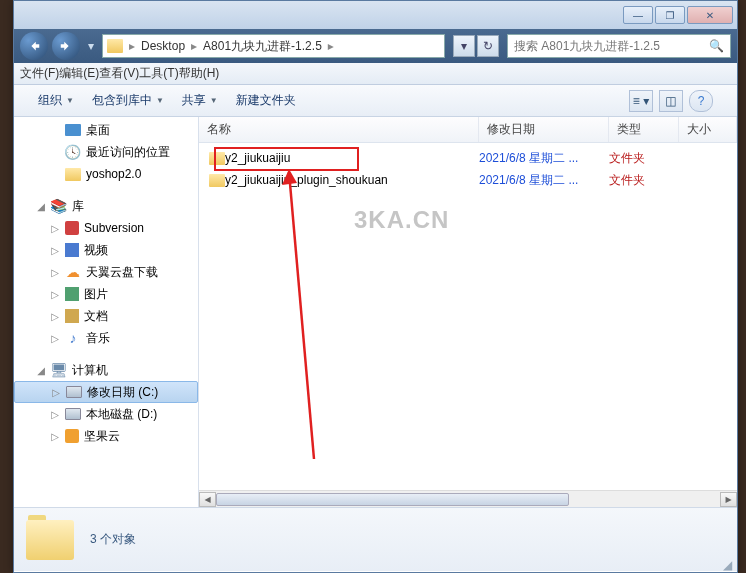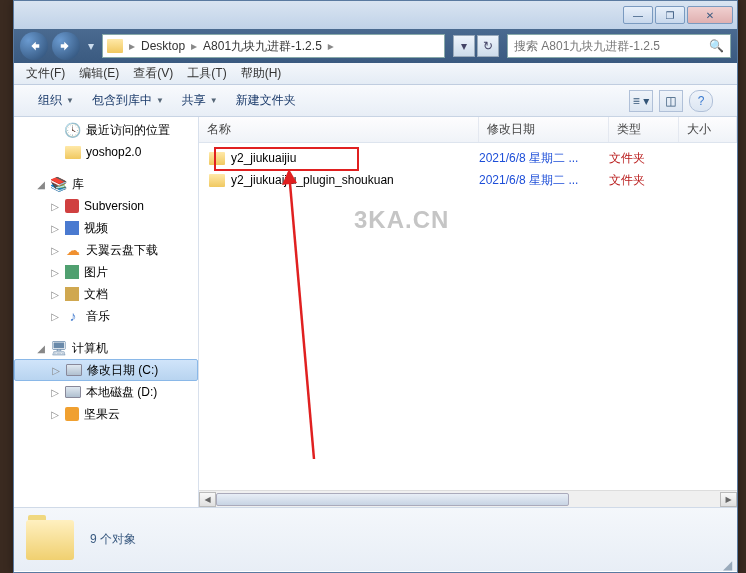--- a/index.html
+++ b/index.html
@@ -13,21 +13,21 @@
 .navbtn svg{width:14px;height:14px;fill:#fff}
 .navdrop{width:14px;height:28px;display:flex;align-items:center;justify-content:center;color:#cde}
 .addrbar{flex:1;height:24px;background:#fff;border:1px solid #8aa;display:flex;align-items:center;padding:0 4px;gap:6px}
 .addrbar .foldericon{width:16px;height:14px;background:linear-gradient(#ffe9a8,#f0c860);border-radius:1px}
 .addrbar .crumb{color:#333;cursor:pointer;white-space:nowrap}
 .addrbar .sep{color:#888}
 .ctrlset{display:flex;gap:2px;margin-left:4px}
 .ctrlmini{width:22px;height:22px;background:linear-gradient(#eef4fc,#cddceb);border:1px solid #9ab;display:flex;align-items:center;justify-content:center;cursor:pointer;color:#446}
 .searchbox{width:224px;height:24px;background:#fff;border:1px solid #8aa;display:flex;align-items:center;padding:0 6px;gap:2px;margin-left:4px}
 .searchbox input{border:0;outline:0;flex:1;color:#888;background:transparent}
-.menubar{height:22px;background:linear-gradient(#f4f7fb,#e4ecf5);border-bottom:1px solid #c0cde0;display:flex;align-items:center;padding:0 12px;gap:14px}
+.menubar{height:22px;background:linear-gradient(#f4f7fb,#e4ecf5);border-bottom:1px solid #c0cde0;display:flex;align-items:center;padding:0 6px;}
 .menubar span{color:#333;cursor:pointer}
 .toolbar{height:32px;background:linear-gradient(#f8fafd,#e8eef6);border-bottom:1px solid #c8d4e4;display:flex;align-items:center;padding:0 24px;gap:18px}
 .toolbar .titem{color:#1a3a6a;cursor:pointer;display:flex;align-items:center;gap:4px}
 .toolbar .titem .drop{font-size:8px;color:#567}
 .toolbar-right{margin-left:auto;display:flex;gap:6px}
 .ticon{width:24px;height:22px;background:linear-gradient(#f0f4fa,#dce6f2);border:1px solid #b0c0d8;display:flex;align-items:center;justify-content:center;cursor:pointer;color:#357}
 .content{display:flex;height:390px}
 .sidebar{width:185px;border-right:1px solid #d8e0ec;overflow:hidden;background:#fff;padding-top:2px}
 .tree-item{display:flex;align-items:center;height:22px;cursor:pointer;gap:5px;padding-left:8px}
 .tree-item.sel{background:linear-gradient(#d0e4fa,#b8d4f0);border:1px solid #8ab8e8;border-radius:2px}
@@ -52,21 +52,21 @@
 .tree-spacer{height:10px}
 .main{flex:1;position:relative;background:#fff}
 .colheaders{height:26px;background:linear-gradient(#fdfdfe,#f0f3f8);border-bottom:1px solid #dde4ee;display:flex;align-items:flex-end}
 .colh{padding:0 8px;color:#444;border-right:1px solid #e4e8f0;height:100%;display:flex;align-items:center;cursor:pointer}
 .colh.c1{width:280px}
 .colh.c2{width:130px}
 .colh.c3{width:70px}
 .colh.c4{flex:1}
 .filelist{padding:4px 0}
 .filerow{display:flex;align-items:center;height:22px;cursor:pointer}
-.filerow .cell1{width:280px;display:flex;align-items:center;gap:6px;padding-left:10px}
+.filerow .cell1{width:280px;display:flex;align-items:center;padding-left:10px}
 .filerow .cell2{width:130px;color:#1d4ed8}
 .filerow .cell3{width:70px;color:#b91c1c}
 .redbox{position:absolute;left:200px;top:146px;width:145px;height:24px;border:2px solid #e02020;pointer-events:none;z-index:5}
 .watermark{position:absolute;left:340px;top:205px;font-size:24px;font-weight:bold;color:rgba(140,140,140,.5);font-family:Arial;letter-spacing:1px;pointer-events:none}
 .hscroll{position:absolute;bottom:0;left:0;right:0;height:17px;background:#f0f0f0;border-top:1px solid #ddd;display:flex;align-items:center}
 .hscroll .arrow-btn{width:17px;height:15px;background:linear-gradient(#f8f8f8,#e0e0e0);border:1px solid #bbb;display:flex;align-items:center;justify-content:center;font-size:8px;color:#666;cursor:pointer}
 .hscroll .track{flex:1;height:15px;position:relative}
 .hscroll .thumb{position:absolute;left:0;width:70%;height:13px;top:1px;background:linear-gradient(#e8eef6,#c8d4e4);border:1px solid #aab;border-radius:2px;cursor:pointer}
 .statusbar{height:64px;background:linear-gradient(#f4f7fb,#e8eef6);border-top:1px solid #d0dae8;display:flex;align-items:center;padding:0 12px;gap:16px}
 .statusbar .bigfolder{width:48px;height:40px;background:linear-gradient(#fff0c0,#f0d070);border-radius:3px;position:relative}
@@ -141,20 +141,25 @@
       <div class="ticon">≡ ▾</div>
       <div class="ticon">◫</div>
       <div class="ticon" style="color:#3a7ad0;border-radius:10px">?</div>
     </div>
   </div>
 
   <div class="content">
     <div class="sidebar">
       <div class="tree-item indent2">
           <span class="noexp"></span>
+          <span class="ico ico-desktop"></span>
+          <span>桌面</span>
+        </div>
+      <div class="tree-item indent2">
+          <span class="noexp"></span>
           <span class="ico ico-recent">🕓</span>
           <span>最近访问的位置</span>
         </div>
       <div class="tree-item indent2">
           <span class="noexp"></span>
           <span class="ico ico-folder"></span>
           <span>yoshop2.0</span>
         </div>
       <div class="tree-spacer"></div>
       <div class="tree-item indent1">
@@ -246,21 +251,21 @@
         <div class="track">
             <div class="thumb"></div>
           </div>
         <div class="arrow-btn">▶</div>
       </div>
     </div>
   </div>
 
   <div class="statusbar">
     <div class="bigfolder"></div>
-    <div class="stext">9 个对象</div>
+    <div class="stext">3 个对象</div>
   </div>
 
   <div class="redbox"></div>
   <svg style="position:absolute;left:200px;top:168px;pointer-events:none;z-index:4" width="120" height="300">
     <line x1="75" y1="3" x2="100" y2="290" stroke="#e02020" stroke-width="2.5"></line>
     <polygon points="75,0 68,16 83,14" fill="#e02020"></polygon>
   </svg>
   <div class="watermark">3KA.CN</div>
   <div class="resize">◢</div>
 </div>

